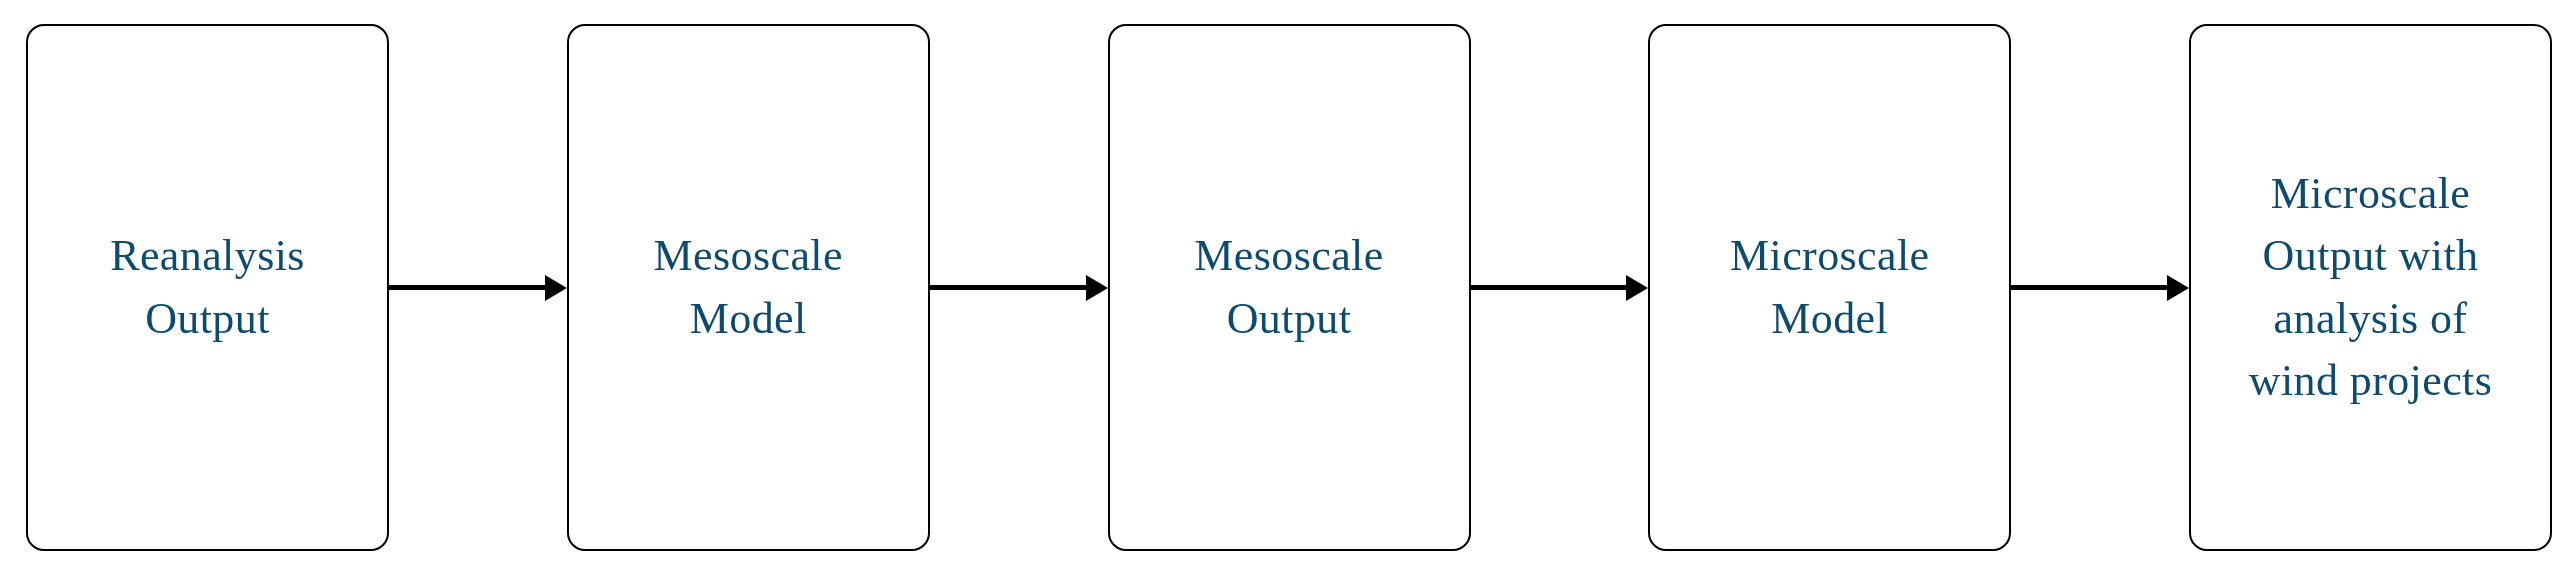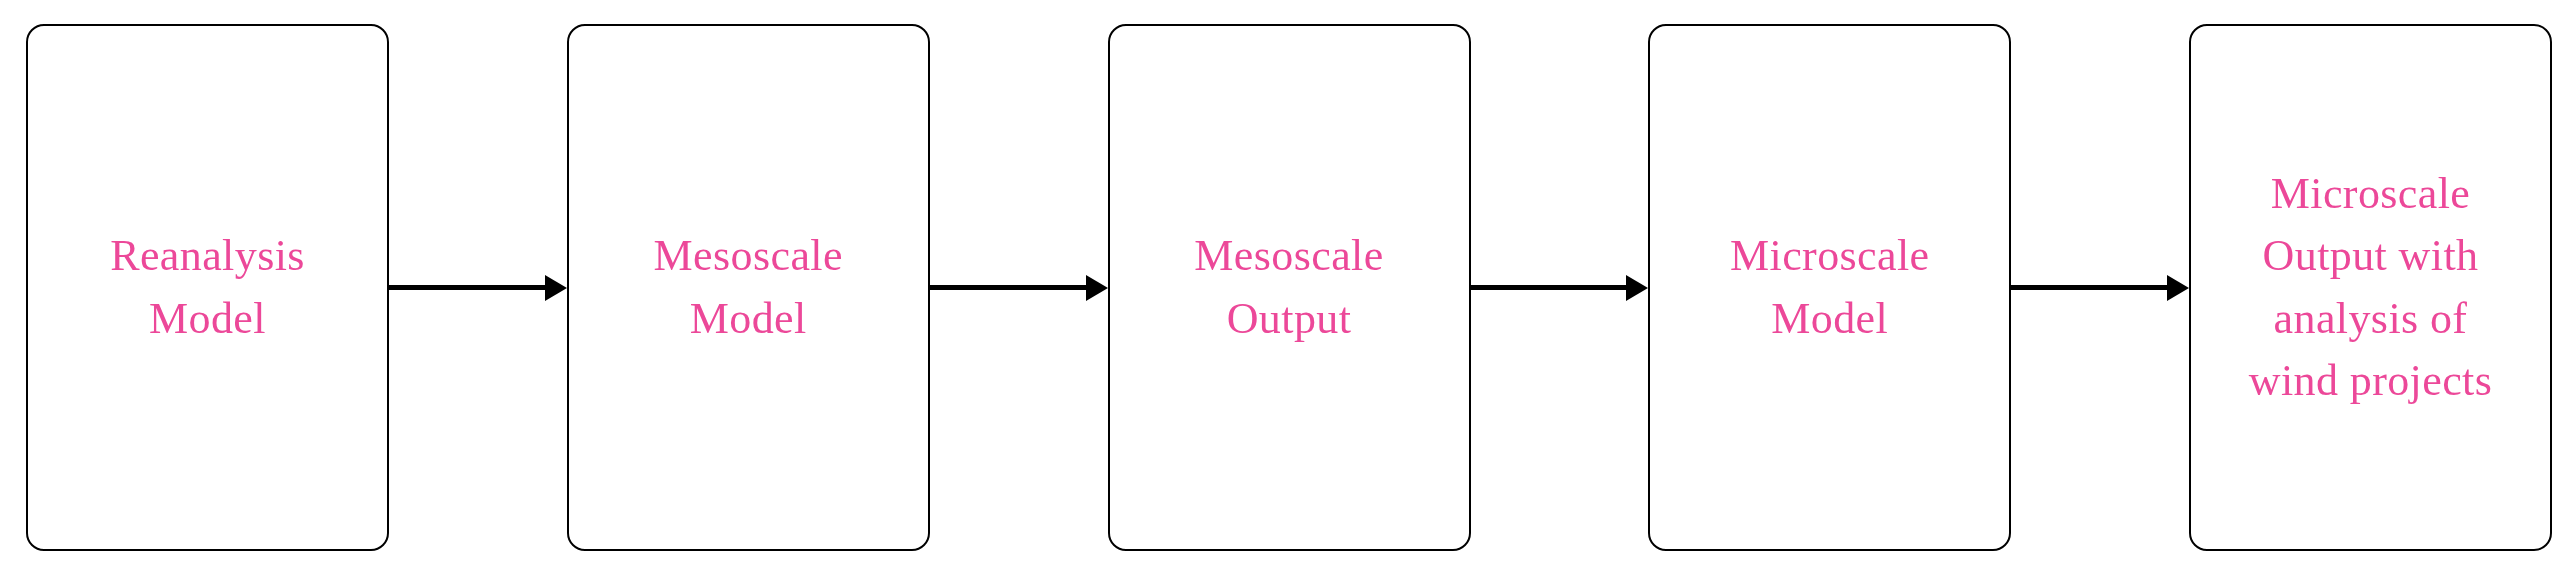--- a/index.html
+++ b/index.html
@@ -30,21 +30,21 @@
     display: flex;
     align-items: center;
     justify-content: center;
   }
   .node-label {
     white-space: pre-line;
     text-align: center;
     font-size: 44px;
     line-height: 1.42;
     letter-spacing: 0.4px;
-    color: #ec4899;
+    color: #0c4a6e;
     padding: 0 11.3px;
   }
   .connector {
     flex: 1 1 auto;
     display: flex;
     align-items: center;
     align-self: center;
     height: 48px;
   }
   .arrow-line {
@@ -61,21 +61,21 @@
     margin-left: -0.8px;
   }
 </style>
 </head>
 <body>
 
 <div class="canvas">
 
   <div class="node">
     <div class="node-label">Reanalysis
-Model</div>
+Output</div>
   </div>
 
   <div class="connector">
     <div class="arrow-line"></div>
     <div class="arrow-head"></div>
   </div>
 
   <div class="node">
     <div class="node-label">Mesoscale
 Model</div>

